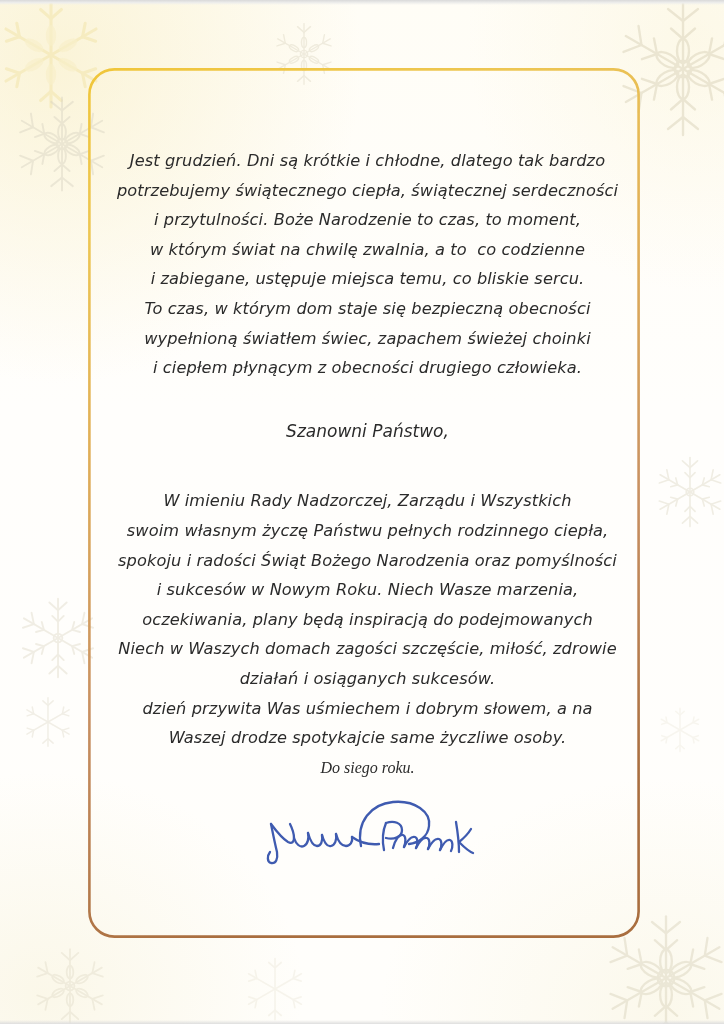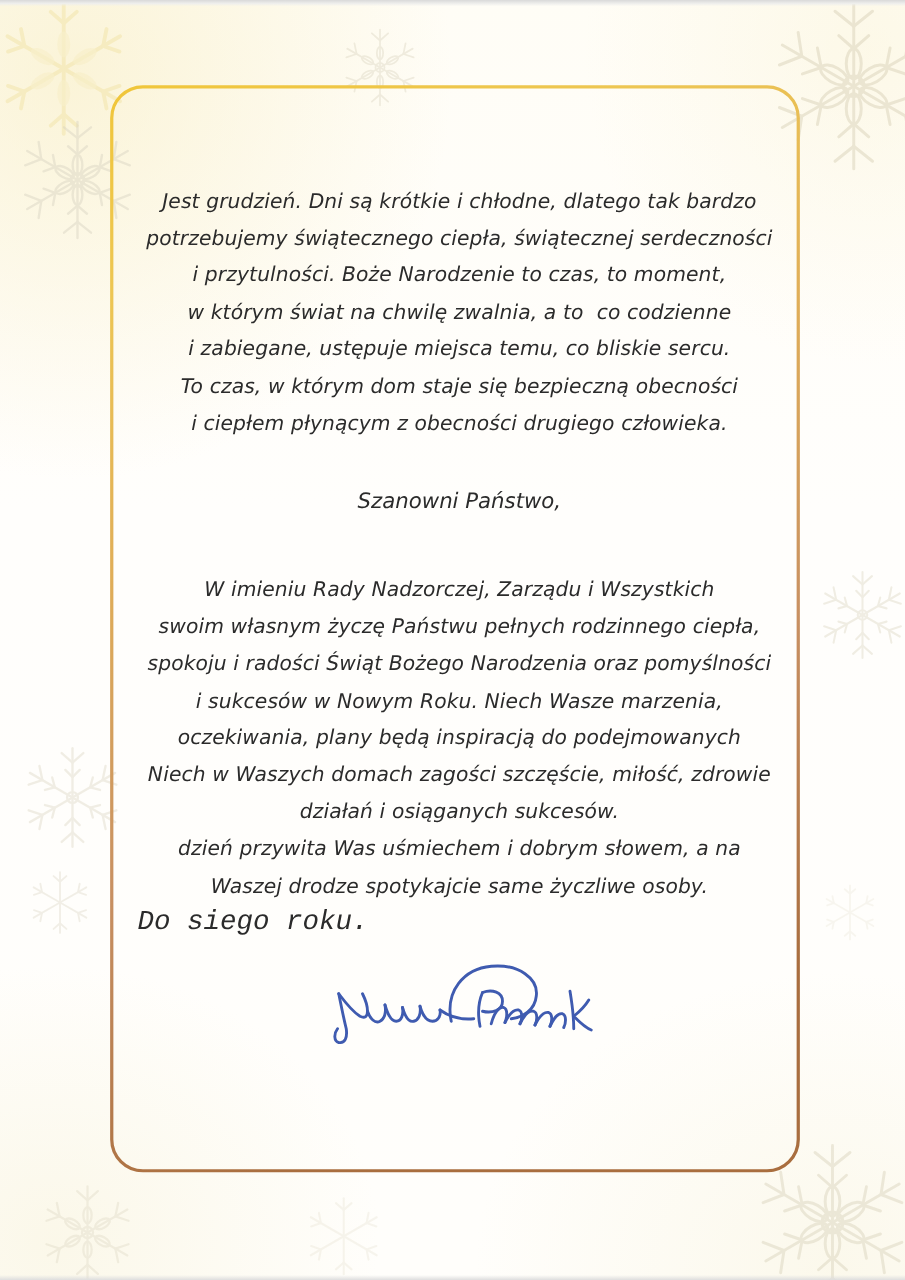--- a/index.html
+++ b/index.html
@@ -106,24 +106,24 @@
     font-size: 17px;
     line-height: 29.6px;
     color: #2b2b2b;
   }
 
   .gap-1 { height: 34px; }
   .gap-2 { height: 40px; }
 
   .closing {
     margin: 0;
-    text-align: left;
-    font-family: Liberation Mono, monospace;
+    text-align: center;
+    font-family: Liberation Serif, serif;
     font-style: italic;
-    font-size: 22px;
+    font-size: 16px;
     line-height: 29.6px;
     color: #2b2b2b;
   }
 
   .signature-wrap {
     margin-top: 14px;
     display: flex;
     justify-content: center;
   }
   .signature {
@@ -345,20 +345,21 @@
 
   <div class="letter">
 
     <p class="para">
       <span class="ln">Jest grudzień. Dni są krótkie i chłodne, dlatego tak bardzo</span>
       <span class="ln">potrzebujemy świątecznego ciepła, świątecznej serdeczności</span>
       <span class="ln">i przytulności. Boże Narodzenie to czas, to moment,</span>
       <span class="ln">w którym świat na chwilę zwalnia, a to  co codzienne</span>
       <span class="ln">i zabiegane, ustępuje miejsca temu, co bliskie sercu.</span>
       <span class="ln">To czas, w którym dom staje się bezpieczną obecności</span>
+      <span class="ln">wypełnioną światłem świec, zapachem świeżej choinki</span>
       <span class="ln">i ciepłem płynącym z obecności drugiego człowieka.</span>
     </p>
 
     <div class="gap-1"></div>
 
     <p class="salutation">Szanowni Państwo,</p>
 
     <div class="gap-2"></div>
 
     <p class="para">

